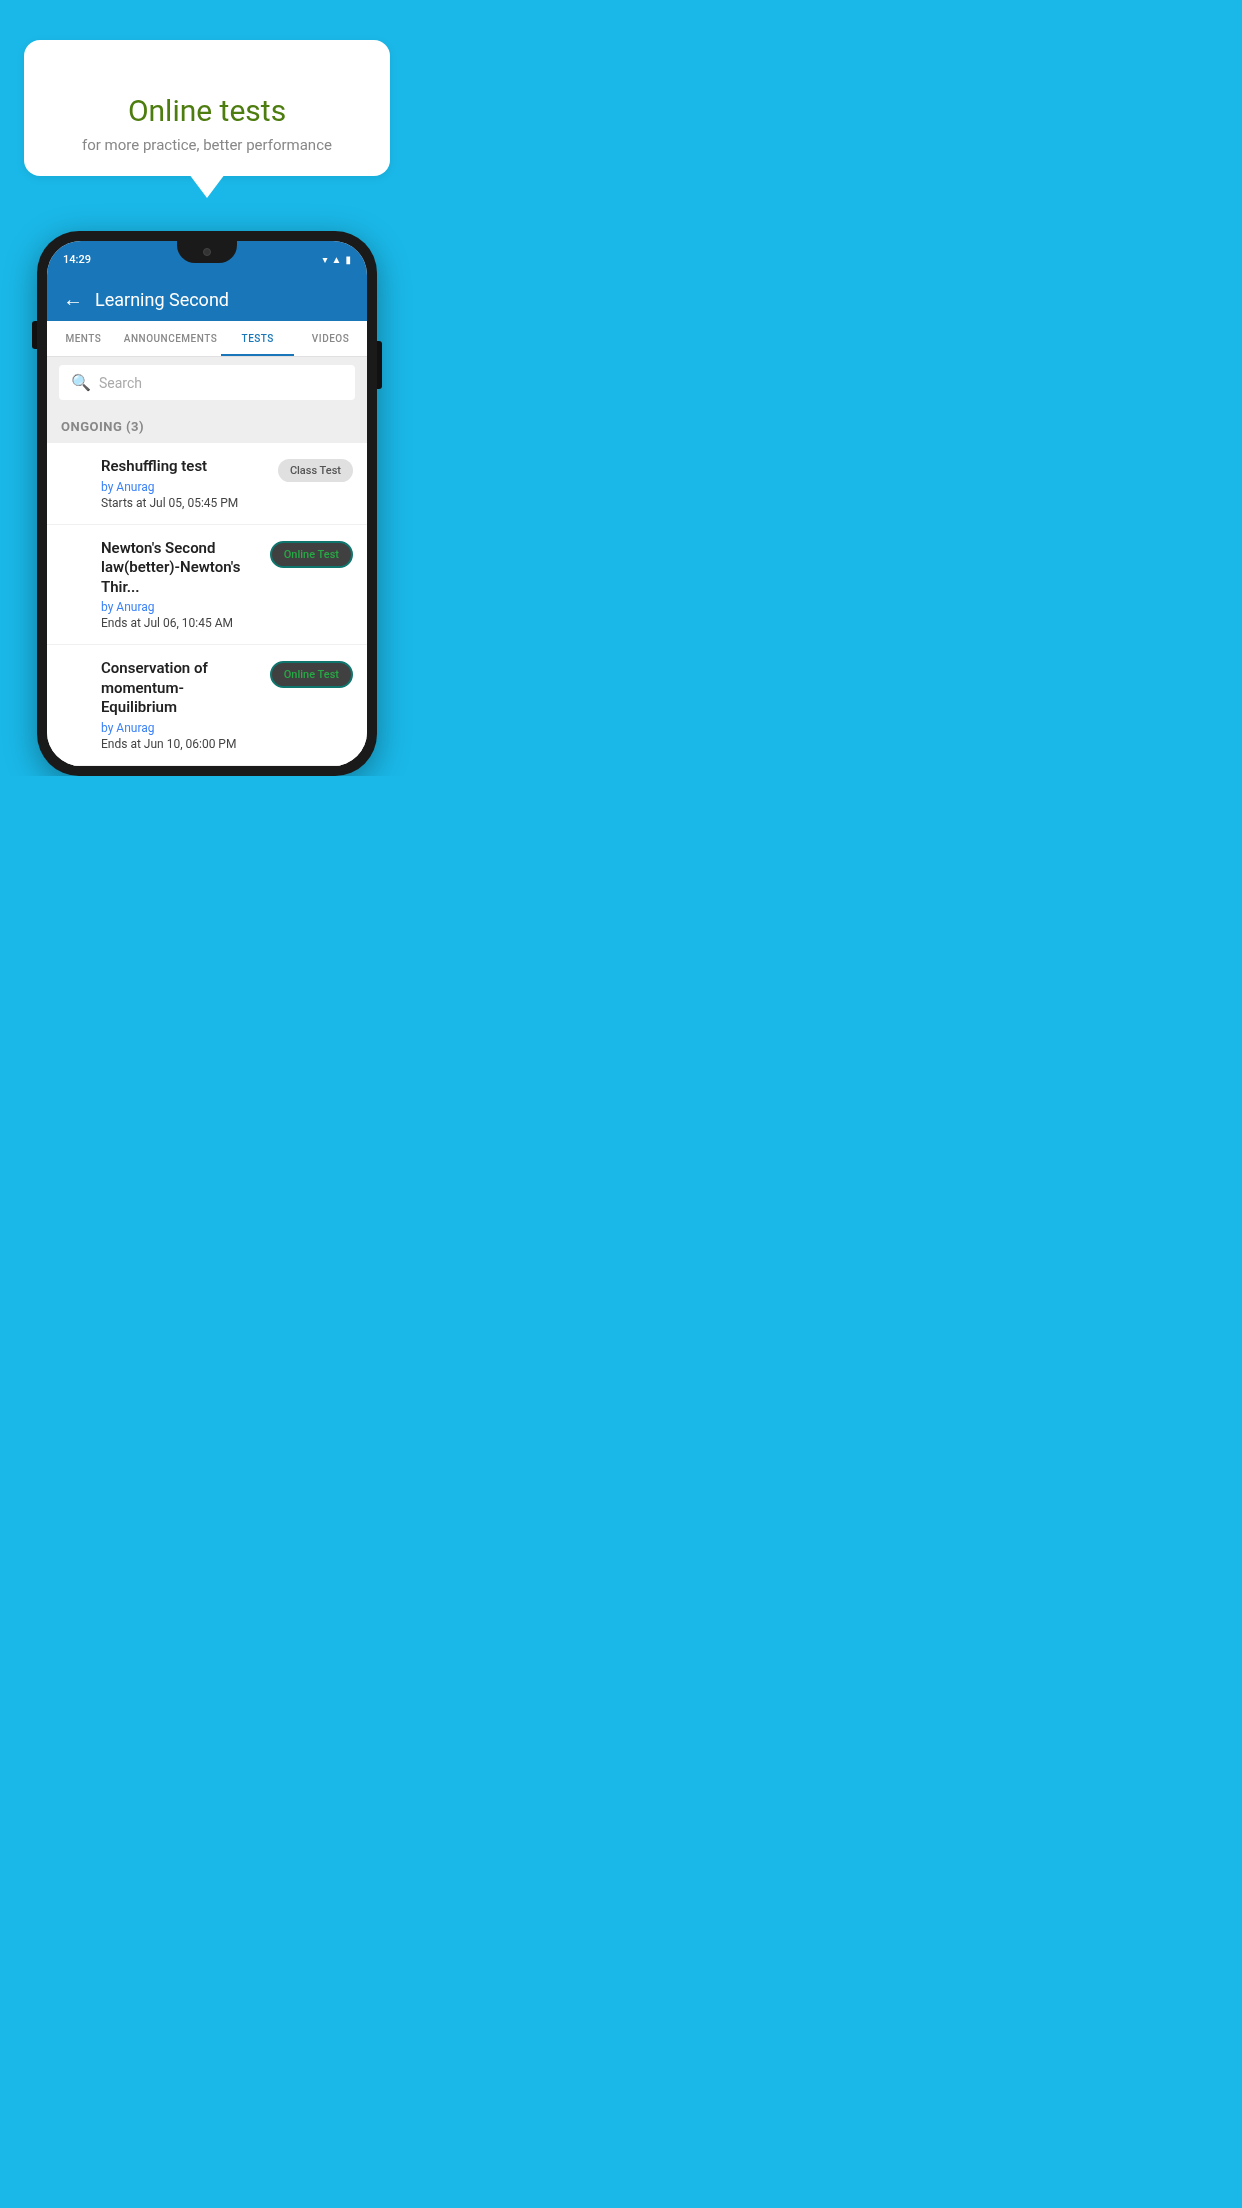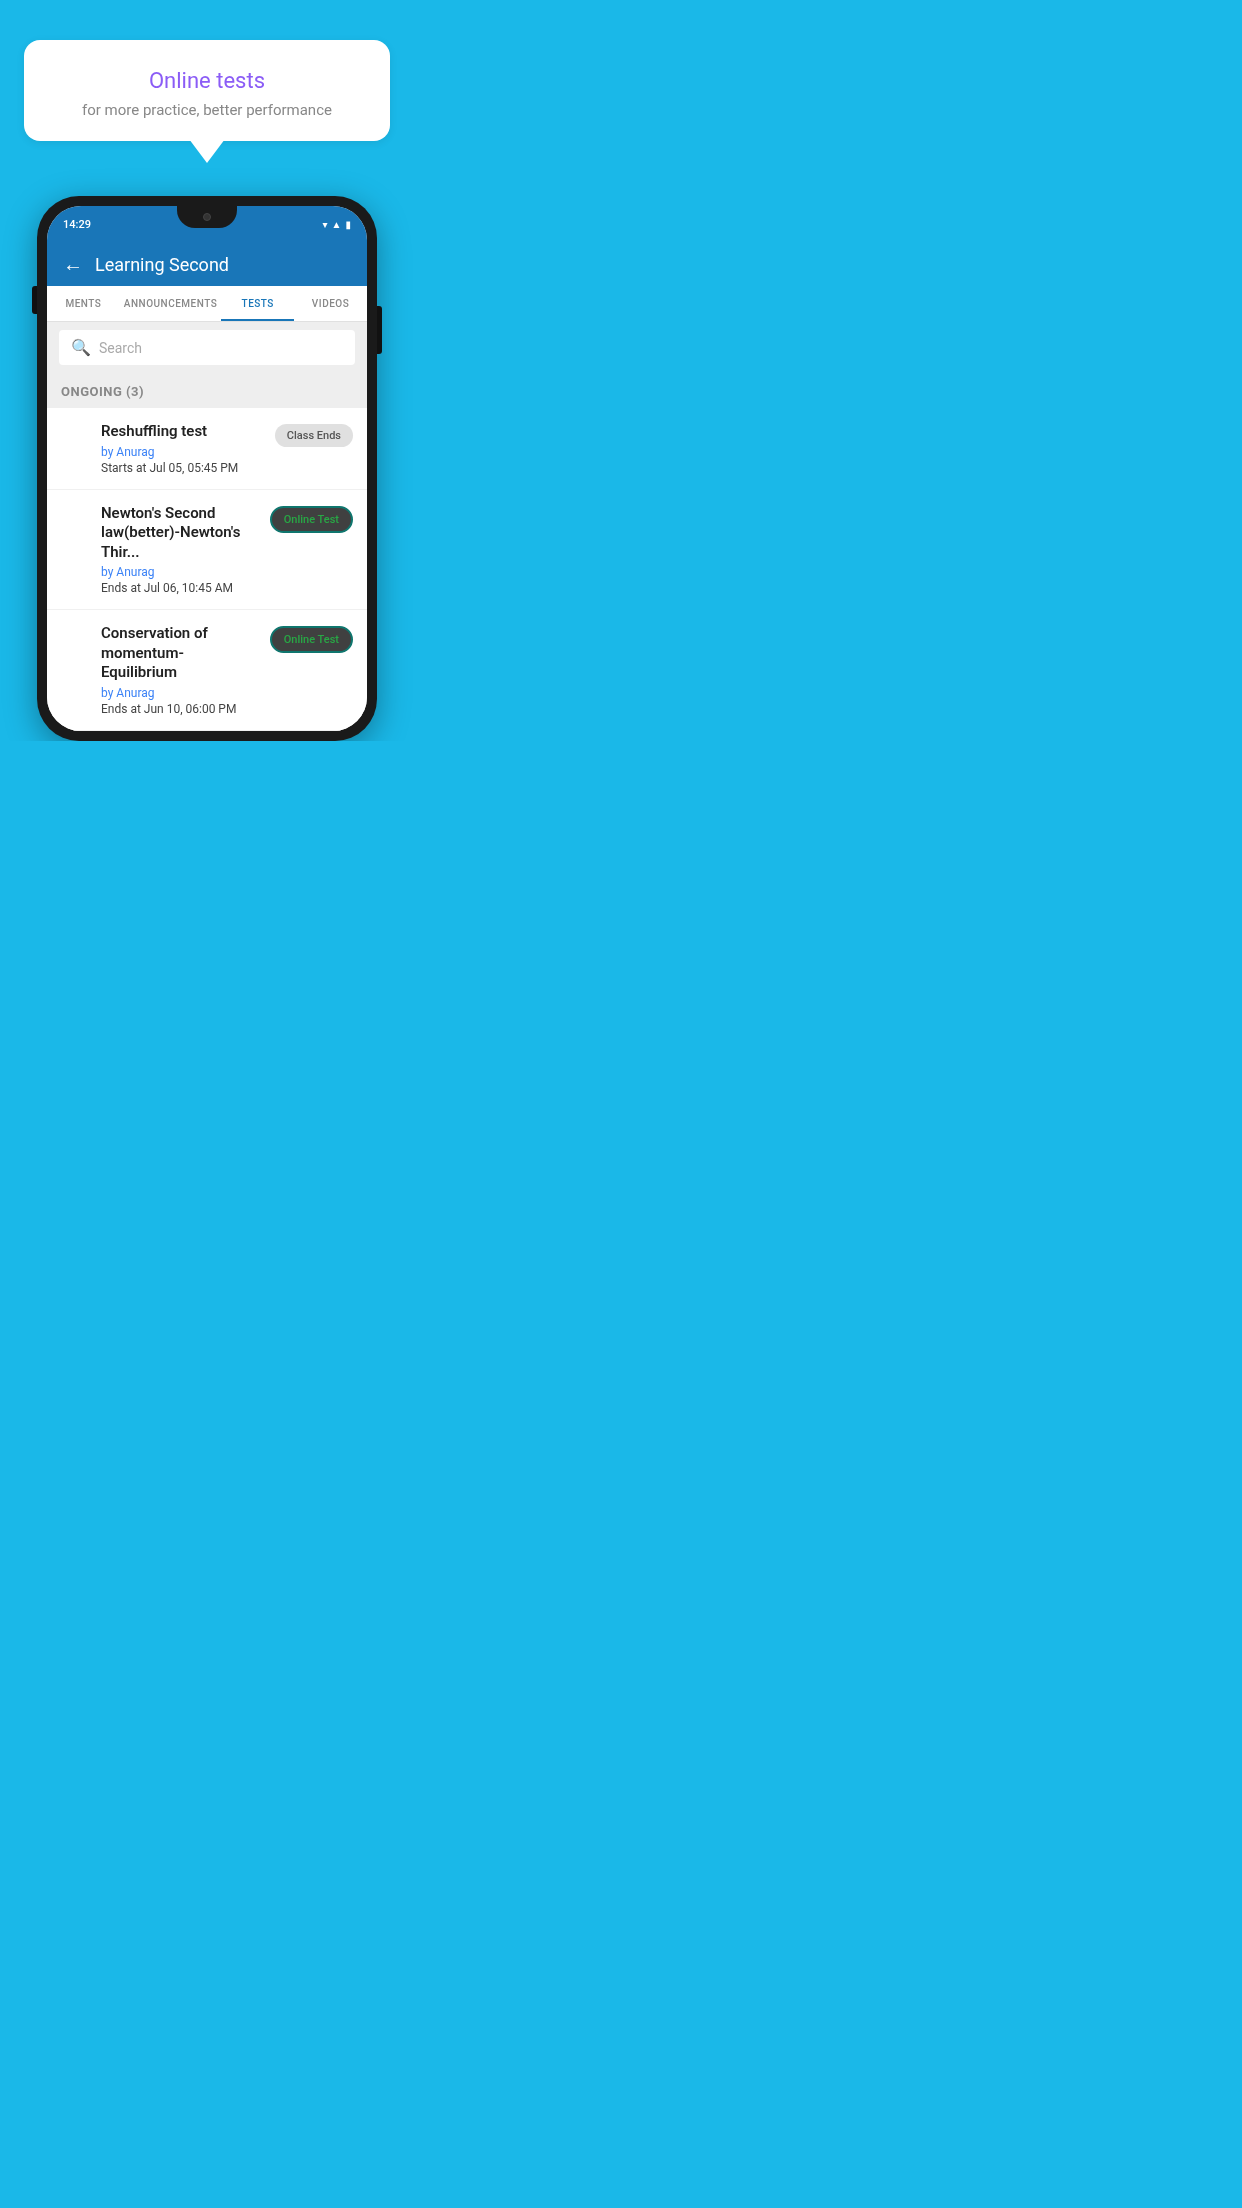--- a/index.html
+++ b/index.html
@@ -42,24 +42,25 @@
       left: 50%;
       transform: translateX(-50%);
       width: 0;
       height: 0;
       border-left: 18px solid transparent;
       border-right: 18px solid transparent;
       border-top: 24px solid white;
     }
 
     .bubble-title {
-      color: #8b5cf6;
-      font-size: 22px;
+      color: #4d7c0f;
+      font-size: 30px;
       font-weight: 400;
       margin-bottom: 8px;
+      margin-top: 25px;
     }
 
     .bubble-subtitle {
       color: #888;
       font-size: 15px;
       font-weight: 400;
     }
 
     
     .phone-container {
@@ -388,21 +389,21 @@
       <div class="test-list">
 
         <div class="test-item">
           <div class="test-info">
             <div class="test-name">Reshuffling test</div>
             <div class="test-author">by Anurag</div>
             <div class="test-time">
               <span>Starts at</span>&nbsp;<span>Jul 05, 05:45 PM</span>
             </div>
           </div>
-          <span class="test-badge badge-class">Class Ends</span>
+          <span class="test-badge badge-class">Class Test</span>
         </div>
 
         <div class="test-item">
           <div class="test-info">
             <div class="test-name">Newton's Second law(better)-Newton's Thir...</div>
             <div class="test-author">by Anurag</div>
             <div class="test-time">
               <span>Ends at</span>&nbsp;<span>Jul 06, 10:45 AM</span>
             </div>
           </div>

